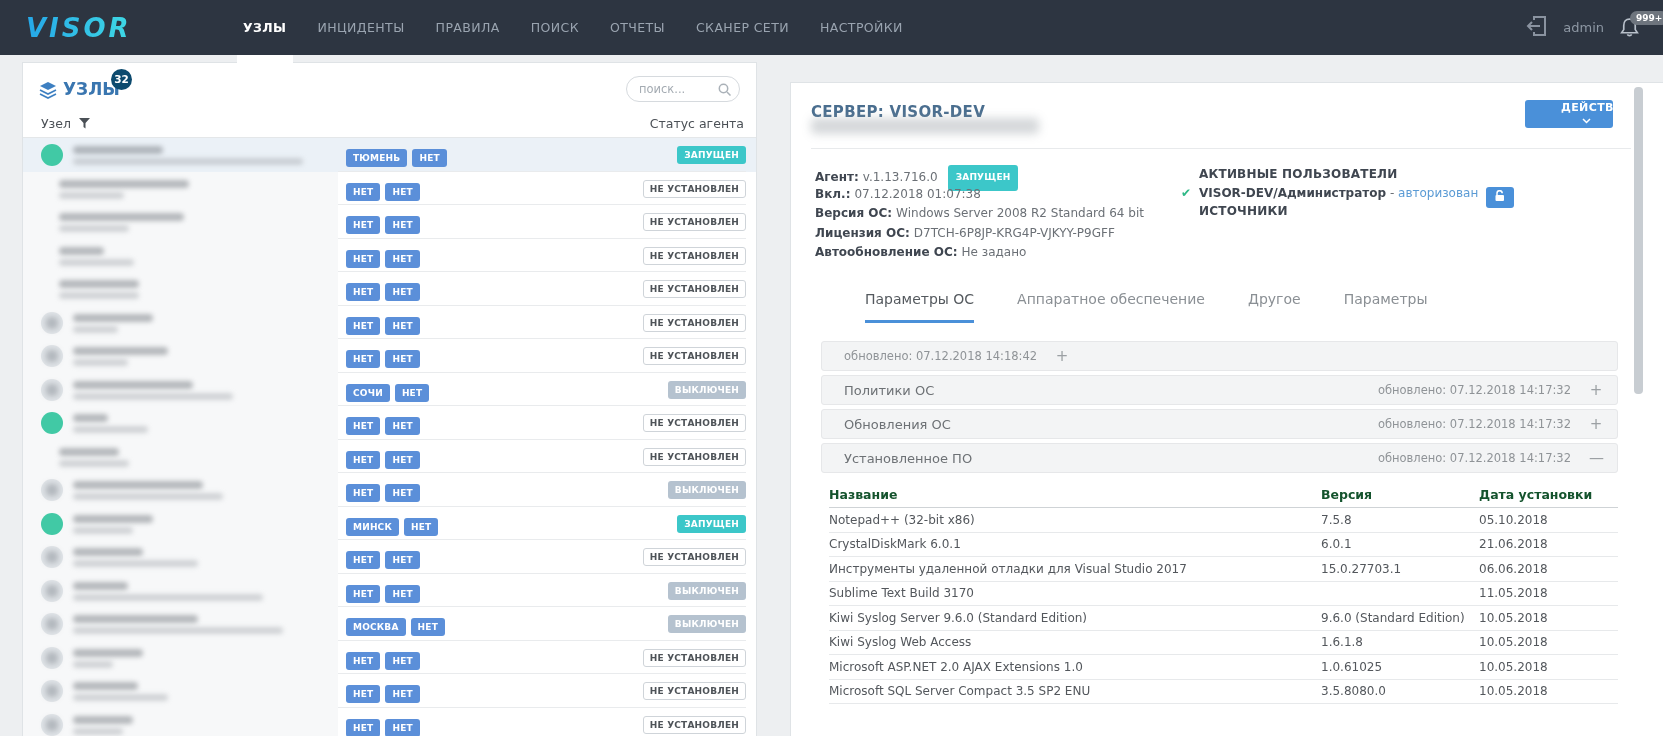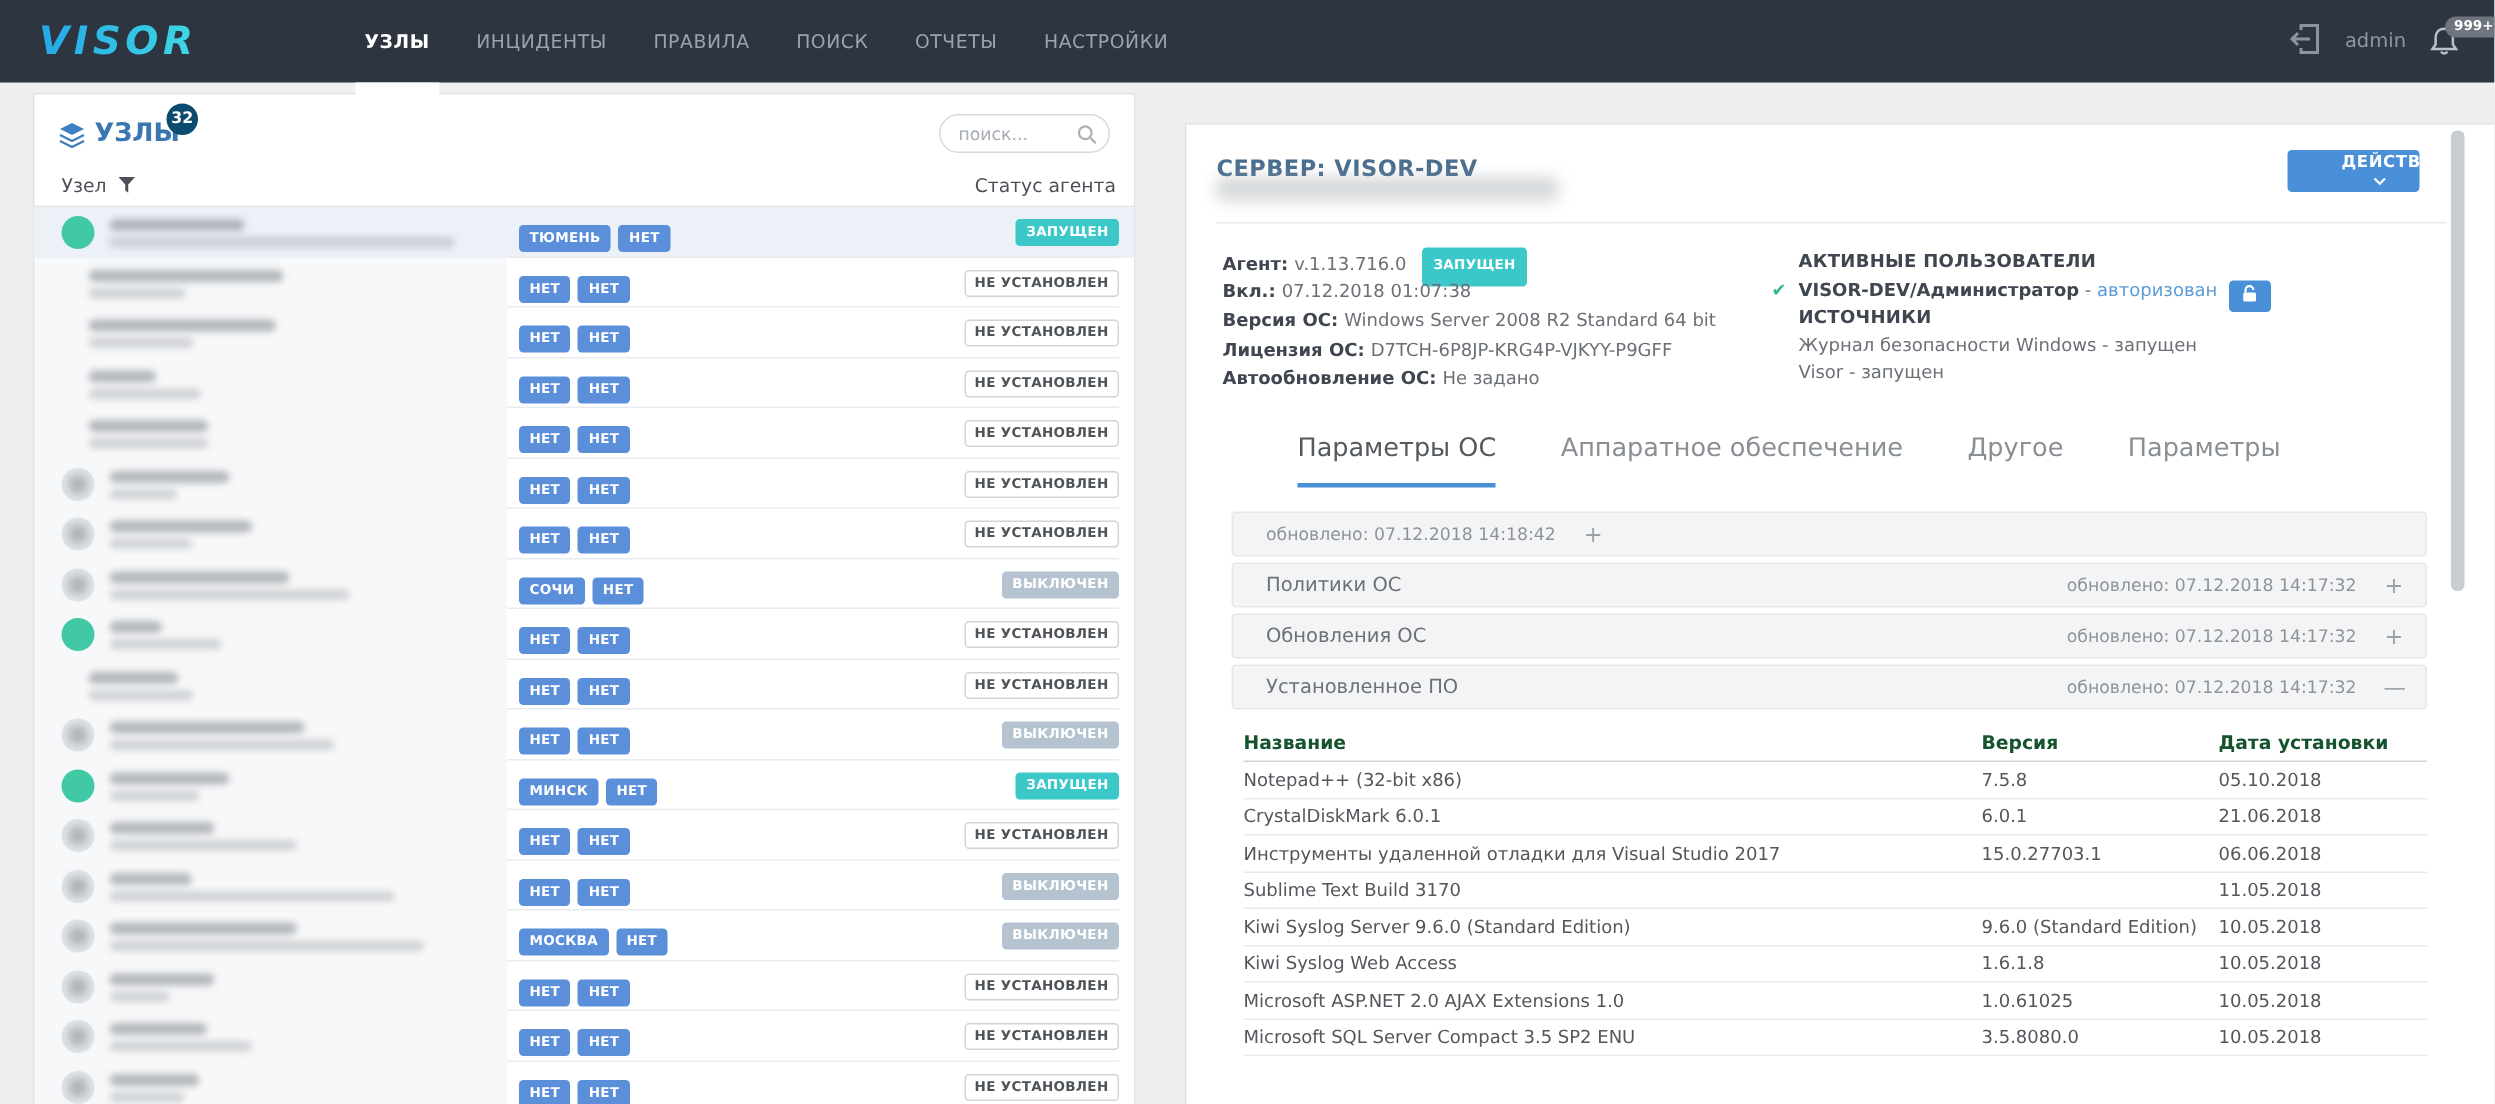--- a/index.html
+++ b/index.html
@@ -84,21 +84,21 @@
   .ir-line{height:18.5px;line-height:18.5px;white-space:nowrap;position:relative;padding-left:18px;}
   .ir-title{font-weight:bold;color:#3f4650;letter-spacing:.2px;}
   .check{position:absolute;left:0;top:0;color:#2eb886;font-size:12px;}
   .user-b{font-weight:bold;color:#3f4650;}
   .auth-link{color:#5b9bd5;cursor:pointer;}
   .lock-btn{display:inline-block;width:28px;height:21px;background:#4a90d9;border:none;
             border-radius:3px;margin-left:8px;vertical-align:-5px;cursor:pointer;text-align:center;
             padding:0;}
   
   .tabs{position:absolute;left:74px;top:206px;white-space:nowrap;}
-  .tab{display:inline-block;margin-right:43px;font-size:17px;color:#8a8f94;padding-bottom:13px;
+  .tab{display:inline-block;margin-right:43px;font-size:14px;color:#8a8f94;padding-bottom:13px;
        cursor:pointer;}
   .tab.active{color:#54595e;border-bottom:3px solid #4a90d9;}
   
   .secs{position:absolute;left:30px;right:45px;top:258px;}
   .sec{height:30px;background:#f3f4f5;border:1px solid #e6e7e9;border-radius:3px;margin-bottom:4px;
        display:flex;align-items:center;padding:0 14px 0 22px;box-sizing:border-box;cursor:pointer;}
   .sec-t{font-size:13px;color:#6d7175;flex:1;}
   .sec-u{font-size:11.5px;color:#8f9397;}
   .sec-i{font-size:15px;color:#9ca0a4;margin-left:18px;width:14px;text-align:center;}
   
@@ -115,20 +115,21 @@
 <body>
 
 <div class="navbar">
   <div class="logo">VISOR</div>
   <div class="nav-menu">
       <div class="nav-item active">УЗЛЫ<div class="notch"></div></div>
       <div class="nav-item">ИНЦИДЕНТЫ</div>
       <div class="nav-item">ПРАВИЛА</div>
       <div class="nav-item">ПОИСК</div>
       <div class="nav-item">ОТЧЕТЫ</div>
+      <div class="nav-item">СКАНЕР СЕТИ</div>
       <div class="nav-item">НАСТРОЙКИ</div>
     </div>
   <div class="nav-right">
     <span>
       <svg width="24" height="22" viewBox="0 0 24 22">
           <path d="M10 5 V2 H21 V20 H10 V17" fill="none" stroke="#8a93a0" stroke-width="2"></path>
           <path d="M16 11 H4 M8 7 L4 11 L8 15" stroke="#8a93a0" stroke-width="2" fill="none"></path>
         </svg>
     </span>
     <span class="admin-name">admin</span>
@@ -388,24 +389,20 @@
 
   <div class="info-right">
     <div class="ir-line ir-title">АКТИВНЫЕ ПОЛЬЗОВАТЕЛИ</div>
     <div class="ir-line">
       <span class="check">✔</span><span class="user-b">VISOR-DEV/Администратор</span><span> - </span><span class="auth-link">авторизован</span><button class="lock-btn"><svg width="13" height="12" viewBox="0 0 13 12">
             <path d="M3 5 V3.3 A2.6 2.6 0 0 1 8.2 3.3" fill="none" stroke="#fff" stroke-width="1.5"></path>
             <rect x="1.5" y="5" width="8.5" height="6" rx="1" fill="#fff"></rect>
           </svg></button>
     </div>
     <div class="ir-line ir-title">ИСТОЧНИКИ</div>
-    <div id="sources-host">
-        <div class="ir-line">Журнал безопасности Windows - запущен</div>
-        <div class="ir-line">Visor - запущен</div>
-      </div>
   </div>
 
   <div class="tabs" id="tabs-host"><span class="tab active">Параметры ОС</span><span class="tab">Аппаратное обеспечение</span><span class="tab">Другое</span><span class="tab">Параметры</span></div>
   <div class="secs" id="secs-host">
       <div class="sec">
         <span class="sec-u">обновлено: 07.12.2018 14:18:42</span>
         <span class="sec-i">+</span>
       </div>
       <div class="sec">
         <span class="sec-t">Политики ОС</span>

